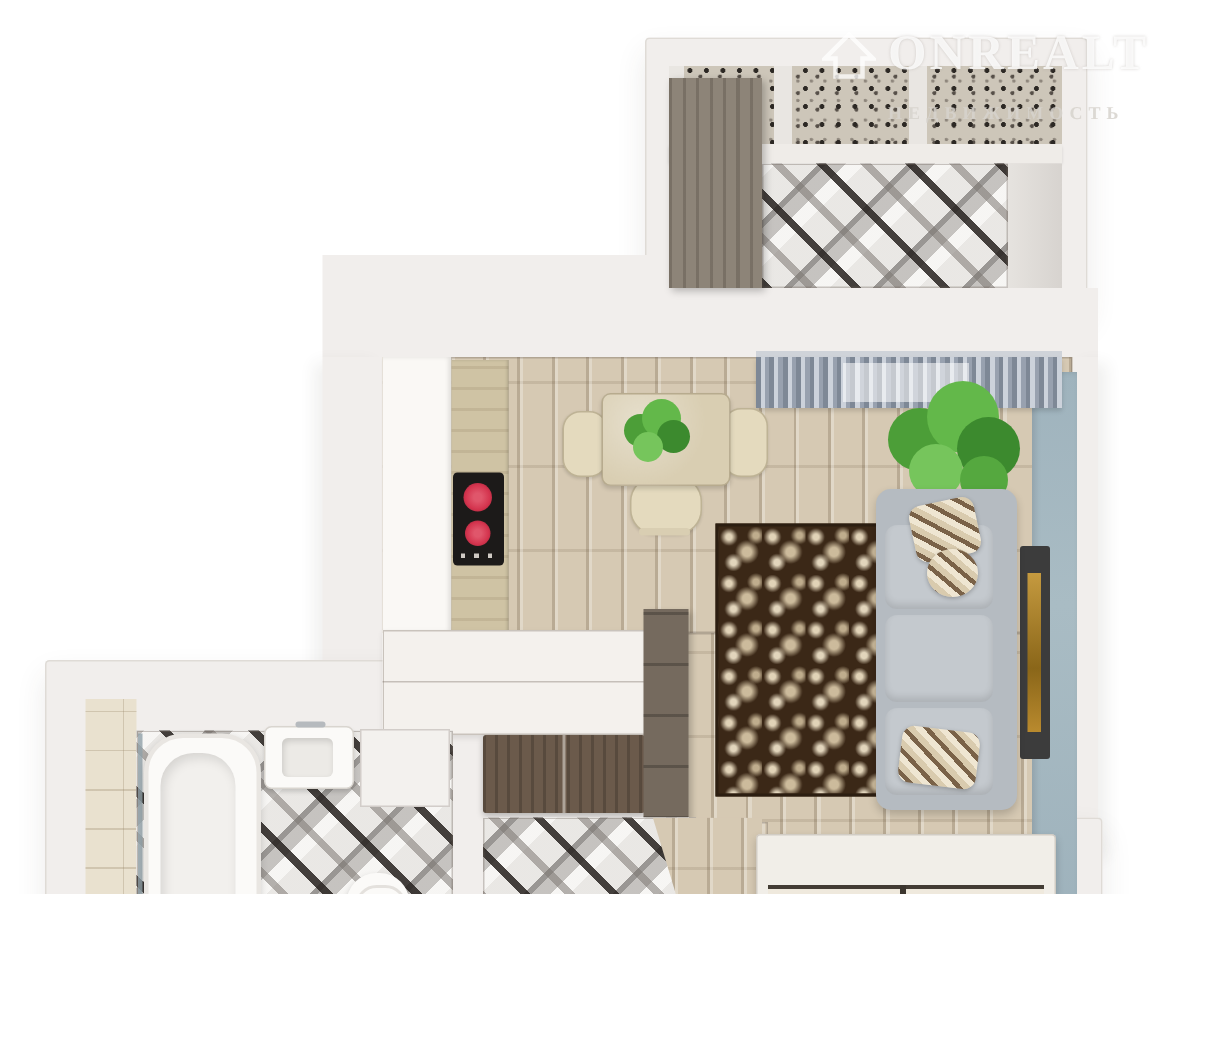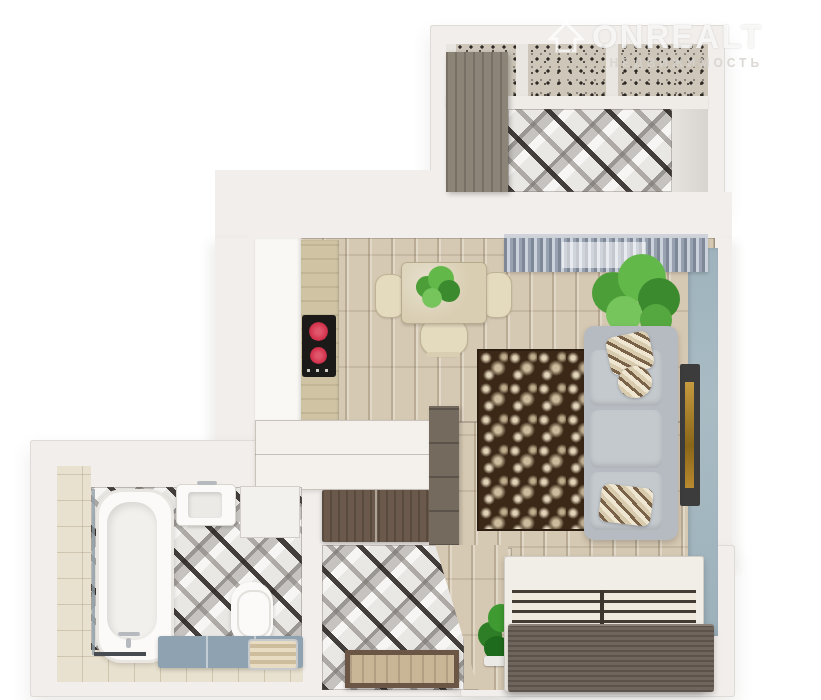--- a/index.html
+++ b/index.html
@@ -1,17 +1,17 @@
 <!DOCTYPE html>
 <html><head>
 <meta charset="utf-8">
 <style>
   html,body{margin:0;padding:0;background:#ffffff;}
   body{font-family:"Liberation Sans", sans-serif;}
-  .stage{position:relative;width:821px;height:700px;background:#ffffff;overflow:hidden;}
+  .stage{position:relative;width:821px;height:596px;background:#ffffff;overflow:hidden;font-family:Liberation Serif, serif;}
   .abs{position:absolute;}
   
   .wall{position:absolute;background:#f1eeec;}
   .wall.shadowed{box-shadow:0 10px 20px rgba(70,58,50,0.10), inset 0 0 0 1px rgba(190,182,175,0.35);border-radius:3px;}
   
   .wood{position:absolute;background-color:#d6c9b3;
     background-image:
       repeating-linear-gradient(90deg, rgba(255,255,255,0.28) 0 2px, rgba(255,255,255,0) 2px 21px, rgba(110,92,68,0.28) 21px 23px),
       repeating-linear-gradient(0deg, rgba(0,0,0,0) 0 54px, rgba(110,92,68,0.16) 54px 56px);
     box-shadow:inset 0 0 0 1px rgba(110,98,88,0.35);}
@@ -37,21 +37,21 @@
       radial-gradient(circle at 10px 24px, rgba(240,228,202,0.92) 2px, rgba(0,0,0,0) 6px),
       radial-gradient(circle at 25px 6px, rgba(214,196,162,0.85) 2px, rgba(0,0,0,0) 6px);
     background-size:29px 31px;}
   .curtain{position:absolute;background:repeating-linear-gradient(90deg,#7e8896 0 3px,#ccd2db 3px 6px,#98a1af 6px 9px);box-shadow:0 2px 3px rgba(0,0,0,0.15);}
   .pat-pillow{position:absolute;background:repeating-linear-gradient(40deg,#efe6d2 0 4px,#7a6248 4px 7px,#d9cbae 7px 11px);box-shadow:0 1px 3px rgba(0,0,0,0.25);}
   .plantleaf{position:absolute;border-radius:50%;}
   .chair{position:absolute;background:#e4dabe;border:1px solid rgba(120,105,75,0.35);border-radius:12px;box-shadow:0 1px 2px rgba(0,0,0,0.12);}
   
   .wm{position:absolute;display:flex;align-items:flex-start;gap:8px;z-index:60;}
   .wm .brand{font-size:33px;font-weight:800;letter-spacing:2px;color:rgba(255,255,255,0.80);text-shadow:0 0 2px rgba(165,158,150,0.45);line-height:1;}
-  .wm .sub{font-size:12px;font-weight:700;letter-spacing:4px;color:rgba(214,210,205,0.85);text-align:right;margin-top:3px;}
+  .wm .sub{font-size:12px;font-weight:700;letter-spacing:4px;color:rgba(214,210,205,0.85);text-align:left;margin-top:15px;}
 </style>
 </head>
 <body>
 
 <div class="stage">
 
   <div class="wall shadowed" style="left:430px;top:25px;width:295px;height:182px;"></div>
   <div class="wall" style="left:215px;top:170px;width:235px;height:68px;"></div>
   <div class="wall" style="left:445px;top:192px;width:287px;height:46px;"></div>
   <div class="wall" style="left:215px;top:238px;width:40px;height:252px;box-shadow:-6px 4px 10px rgba(70,58,50,0.08);"></div>

